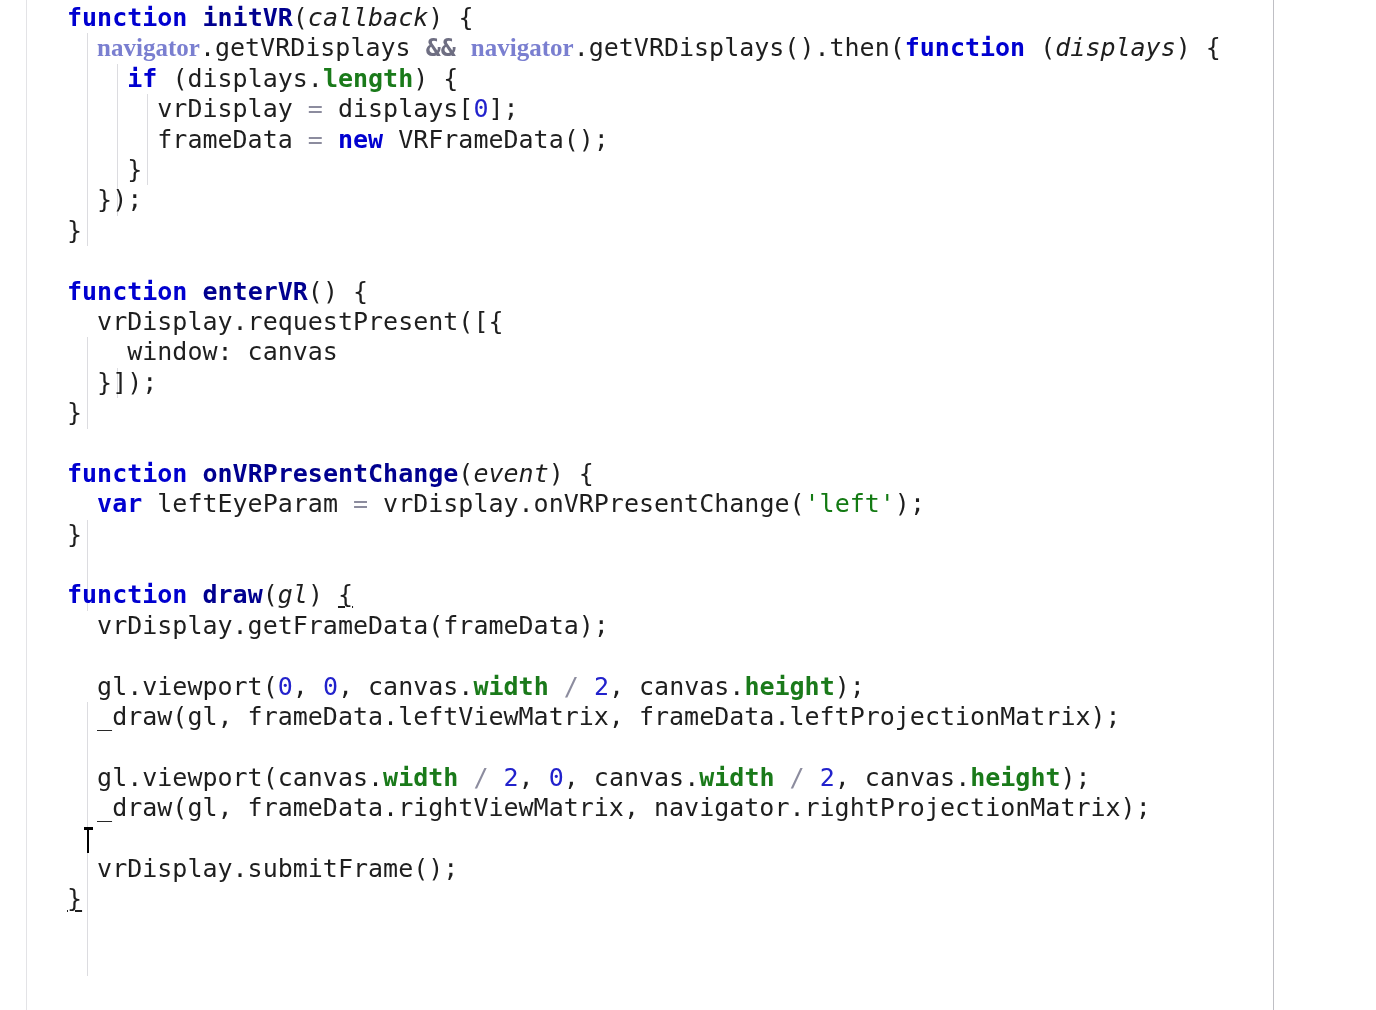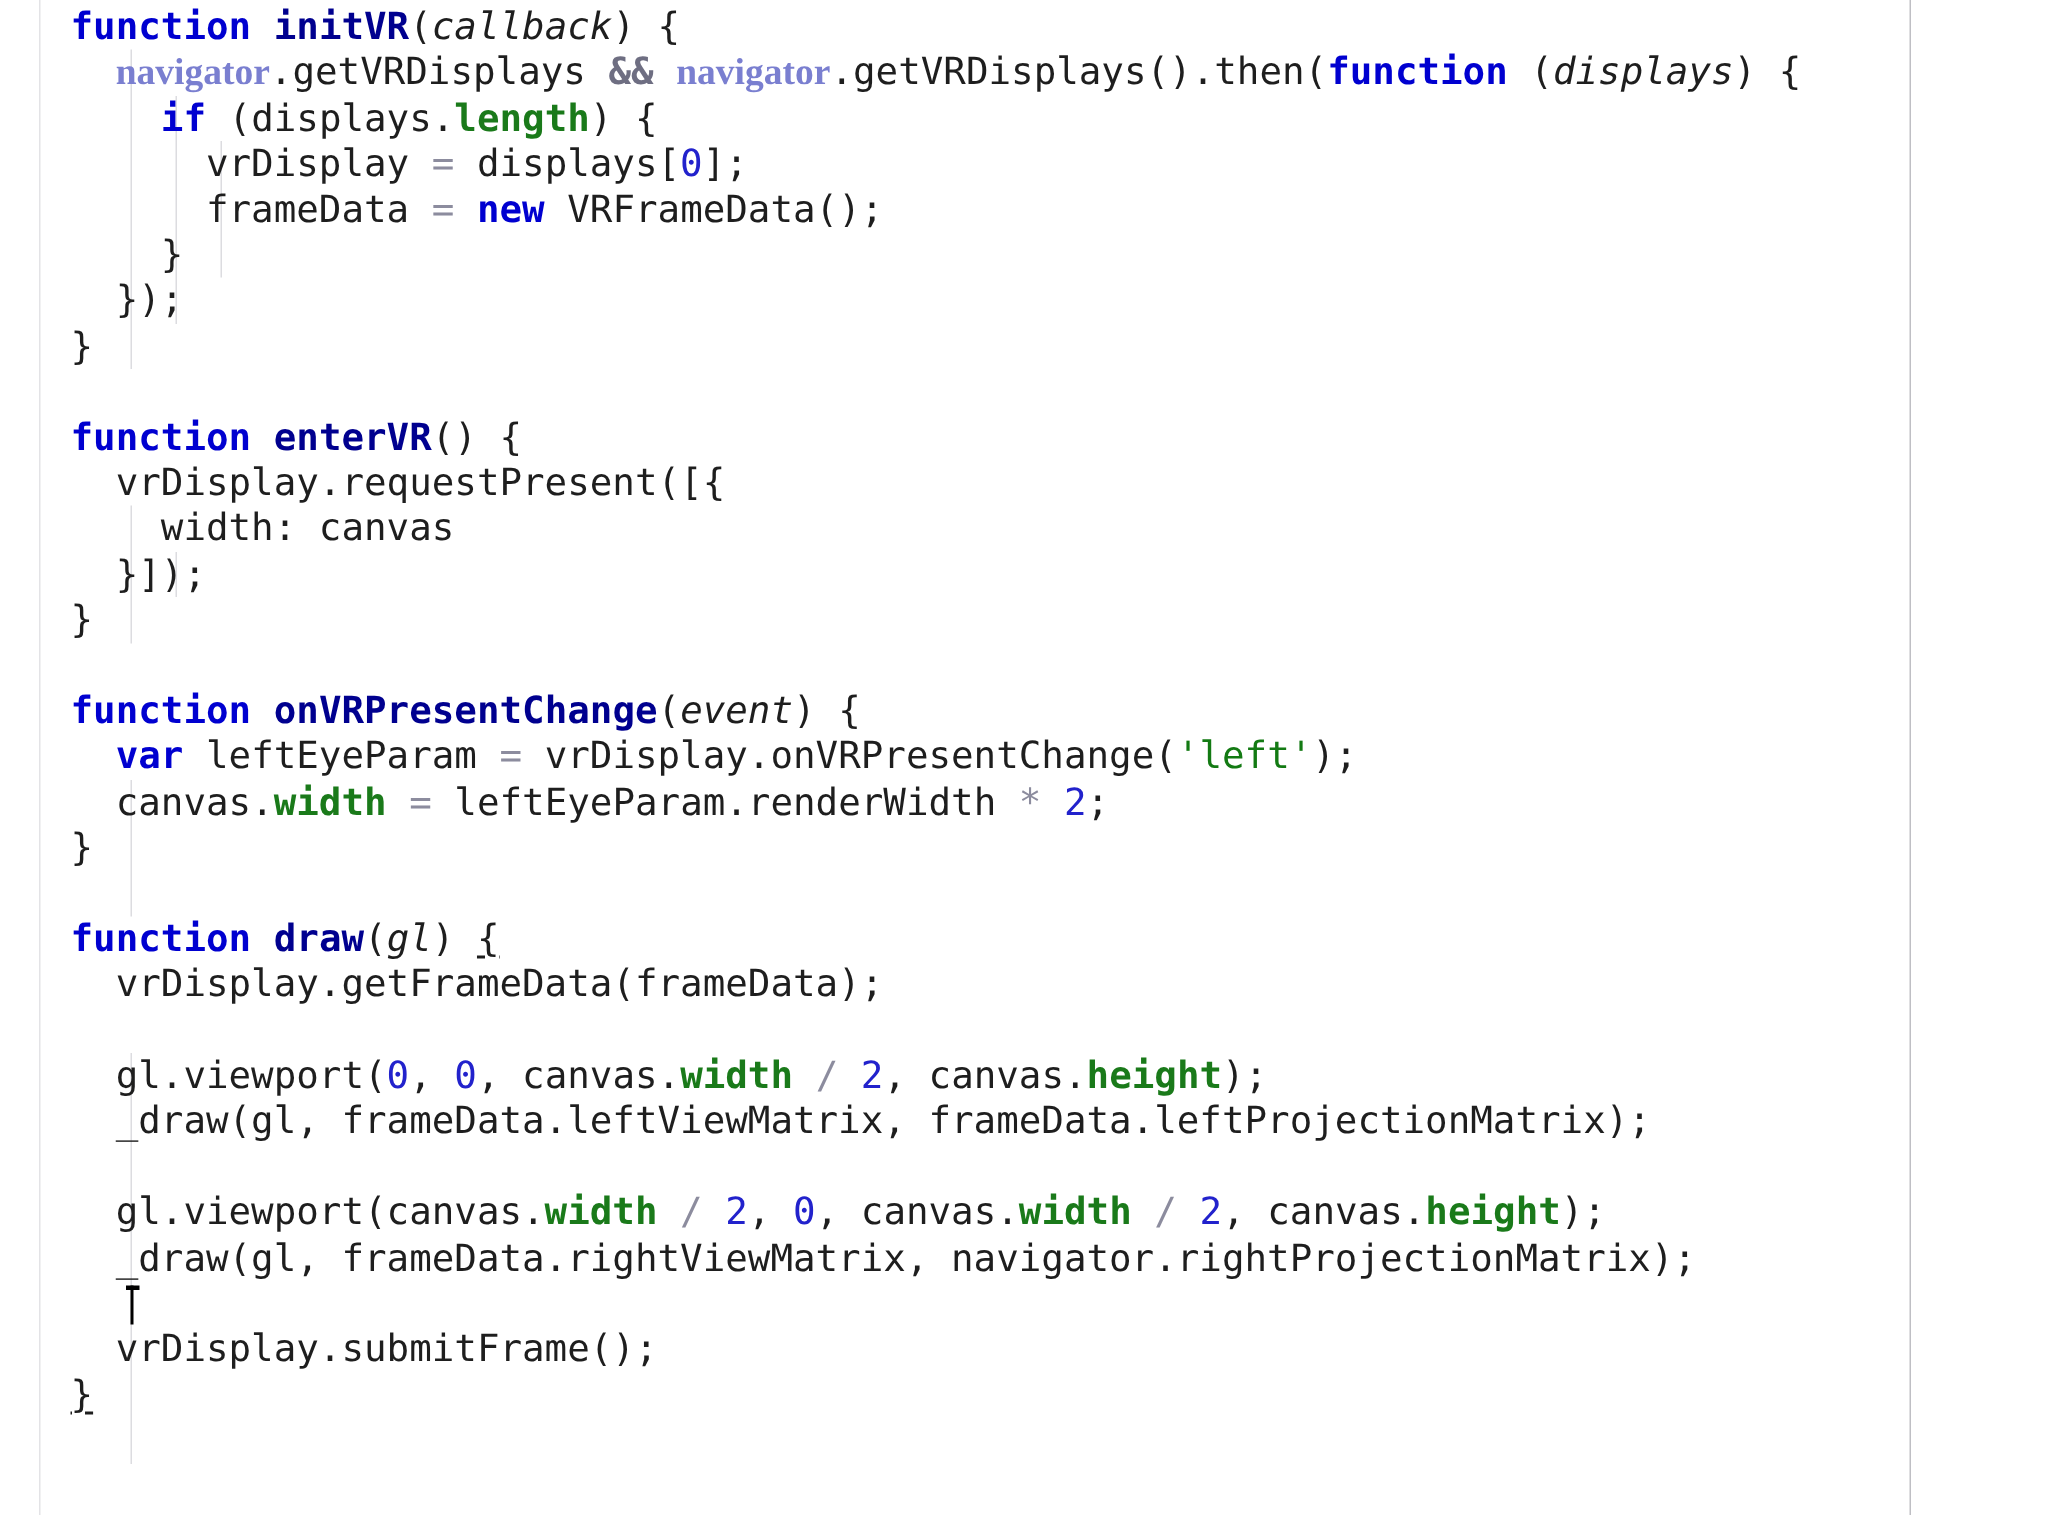--- a/index.html
+++ b/index.html
@@ -54,21 +54,21 @@
   }
 
   .line {
     position: relative;
     height: 30.4px;
     line-height: 30.4px;
     white-space: pre;
     font-size: 25px;
     color: #202020;
     font-family: "DejaVu Sans Mono", "Liberation Mono", monospace;
-    padding-left: 47px;
+    padding-left: 67px;
     letter-spacing: 0px;
   }
 
   
   .iguide {
     position: absolute;
     width: 1px;
     background: #dcdce0;
     pointer-events: none;
   }
@@ -122,27 +122,26 @@
       <div class="line"><span class="t-plain">  </span><span class="t-global">navigator</span><span class="t-plain">.getVRDisplays </span><span class="t-logic">&amp;&amp;</span><span class="t-plain"> </span><span class="t-global">navigator</span><span class="t-plain">.getVRDisplays().then(</span><span class="t-kw">function</span><span class="t-plain"> (</span><span class="t-param">displays</span><span class="t-plain">) {</span></div>
       <div class="line"><span class="t-plain">    </span><span class="t-kw">if</span><span class="t-plain"> (displays.</span><span class="t-prop">length</span><span class="t-plain">) {</span></div>
       <div class="line"><span class="t-plain">      vrDisplay </span><span class="t-op">=</span><span class="t-plain"> displays[</span><span class="t-num">0</span><span class="t-plain">];</span></div>
       <div class="line"><span class="t-plain">      frameData </span><span class="t-op">=</span><span class="t-plain"> </span><span class="t-kw">new</span><span class="t-plain"> VRFrameData();</span></div>
       <div class="line"><span class="t-plain">    }</span></div>
       <div class="line"><span class="t-plain">  });</span></div>
       <div class="line"><span class="t-plain">}</span></div>
       <div class="line">​</div>
       <div class="line"><span class="t-kw">function</span><span class="t-plain"> </span><span class="t-fn">enterVR</span><span class="t-plain">() {</span></div>
       <div class="line"><span class="t-plain">  vrDisplay.requestPresent([{</span></div>
-      <div class="line"><span class="t-plain">    width: canvas</span></div>
+      <div class="line"><span class="t-plain">    window: canvas</span></div>
       <div class="line"><span class="t-plain">  }]);</span></div>
       <div class="line"><span class="t-plain">}</span></div>
       <div class="line">​</div>
       <div class="line"><span class="t-kw">function</span><span class="t-plain"> </span><span class="t-fn">onVRPresentChange</span><span class="t-plain">(</span><span class="t-param">event</span><span class="t-plain">) {</span></div>
       <div class="line"><span class="t-plain">  </span><span class="t-kw">var</span><span class="t-plain"> leftEyeParam </span><span class="t-op">=</span><span class="t-plain"> vrDisplay.onVRPresentChange(</span><span class="t-str">'left'</span><span class="t-plain">);</span></div>
-      <div class="line"><span class="t-plain">  canvas.</span><span class="t-prop">width</span><span class="t-plain"> </span><span class="t-op">=</span><span class="t-plain"> leftEyeParam.renderWidth </span><span class="t-op">*</span><span class="t-plain"> </span><span class="t-num">2</span><span class="t-plain">;</span></div>
       <div class="line"><span class="t-plain">}</span></div>
       <div class="line">​</div>
       <div class="line"><span class="t-kw">function</span><span class="t-plain"> </span><span class="t-fn">draw</span><span class="t-plain">(</span><span class="t-param">gl</span><span class="t-plain">) </span><span class="t-plain t-brace-match">{</span></div>
       <div class="line"><span class="t-plain">  vrDisplay.getFrameData(frameData);</span></div>
       <div class="line">​</div>
       <div class="line"><span class="t-plain">  gl.viewport(</span><span class="t-num">0</span><span class="t-plain">, </span><span class="t-num">0</span><span class="t-plain">, canvas.</span><span class="t-prop">width</span><span class="t-plain"> </span><span class="t-op">/</span><span class="t-plain"> </span><span class="t-num">2</span><span class="t-plain">, canvas.</span><span class="t-prop">height</span><span class="t-plain">);</span></div>
       <div class="line"><span class="t-plain">  _draw(gl, frameData.leftViewMatrix, frameData.leftProjectionMatrix);</span></div>
       <div class="line">​</div>
       <div class="line"><span class="t-plain">  gl.viewport(canvas.</span><span class="t-prop">width</span><span class="t-plain"> </span><span class="t-op">/</span><span class="t-plain"> </span><span class="t-num">2</span><span class="t-plain">, </span><span class="t-num">0</span><span class="t-plain">, canvas.</span><span class="t-prop">width</span><span class="t-plain"> </span><span class="t-op">/</span><span class="t-plain"> </span><span class="t-num">2</span><span class="t-plain">, canvas.</span><span class="t-prop">height</span><span class="t-plain">);</span></div>
       <div class="line"><span class="t-plain">  _draw(gl, frameData.rightViewMatrix, navigator.rightProjectionMatrix);</span></div>

